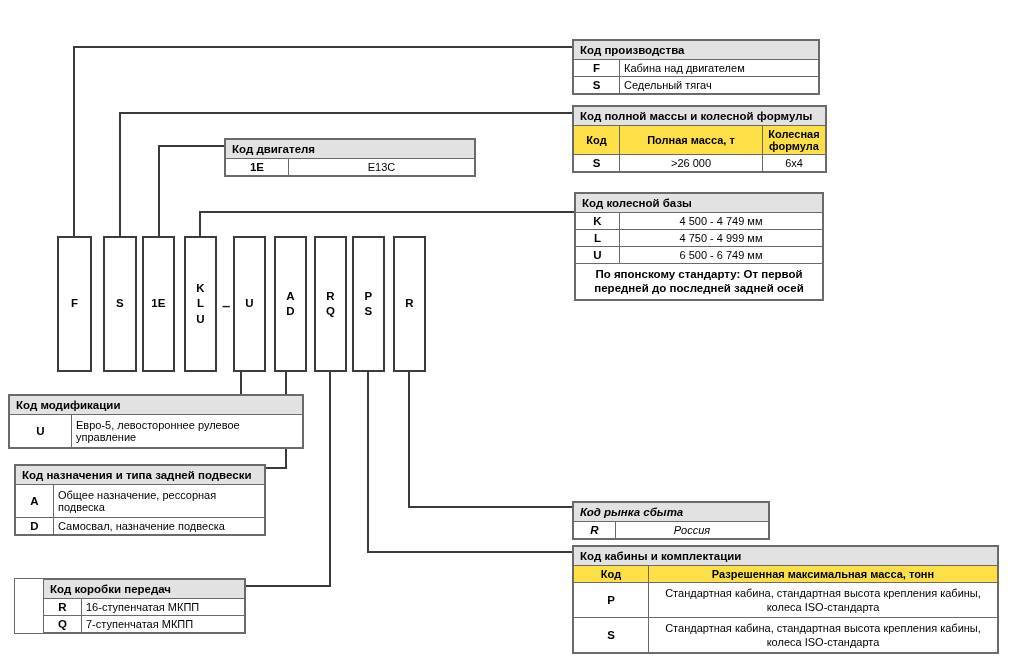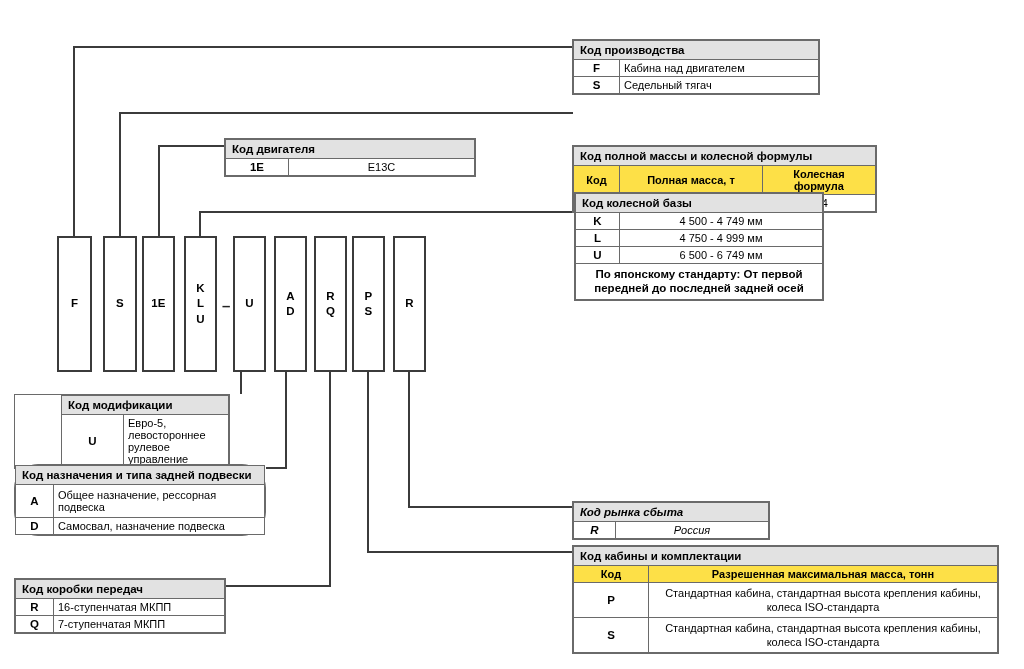--- a/index.html
+++ b/index.html
@@ -210,21 +210,21 @@
         <td class="val-l">Кабина над двигателем</td>
       </tr>
       <tr>
         <td class="code">S</td>
         <td class="val-l">Седельный тягач</td>
       </tr>
     </tbody>
       </table>
   </div>
 
-  <div class="tbl" style="left:572px; top:105px; width:305px;margin-top:40px;">
+  <div class="tbl" style="left:572px; top:105px; width:255px;">
     <table>
       <colgroup>
           <col style="width:46px">
           <col style="width:143px">
           <col>
         </colgroup>
       <tbody>
           <tr>
             <td class="title" colspan="3">Код полной массы и колесной формулы</td>
           </tr>
@@ -282,39 +282,39 @@
         <td class="code">U</td>
         <td class="val-c">6 500 - 6 749 мм</td>
       </tr>
       <tr>
             <td class="note" colspan="2">По японскому стандарту: От первой передней до последней задней осей</td>
           </tr>
     </tbody>
       </table>
   </div>
 
-  <div class="tbl" style="left:14px; top:394px; width:216px;padding-left:46px;">
+  <div class="tbl" style="left:8px; top:394px; width:296px;">
     <table>
       <colgroup>
           <col style="width:62px">
           <col>
         </colgroup>
       <tbody>
           <tr>
             <td class="title" colspan="2">Код модификации</td>
           </tr>
       <tr>
         <td class="code">U</td>
         <td class="val-l" style="height:28px;">Евро-5, левостороннее рулевое управление</td>
       </tr>
     </tbody>
       </table>
   </div>
 
-  <div class="tbl" style="left:14px; top:464px; width:252px;border-radius:24px;">
+  <div class="tbl" style="left:14px; top:464px; width:252px;">
     <table>
       <colgroup>
           <col style="width:38px">
           <col>
         </colgroup>
       <tbody>
           <tr>
             <td class="title" colspan="2">Код назначения и типа задней подвески</td>
           </tr>
       <tr>
@@ -322,21 +322,21 @@
         <td class="val-l" style="height:28px;">Общее назначение, рессорная подвеска</td>
       </tr>
       <tr>
         <td class="code">D</td>
         <td class="val-l">Самосвал, назначение подвеска</td>
       </tr>
     </tbody>
       </table>
   </div>
 
-  <div class="tbl" style="left:14px; top:578px; width:212px;">
+  <div class="tbl" style="left:14px; top:578px; width:232px;padding-left:28px;">
     <table>
       <colgroup>
           <col style="width:38px">
           <col>
         </colgroup>
       <tbody>
           <tr>
             <td class="title" colspan="2">Код коробки передач</td>
           </tr>
       <tr>

